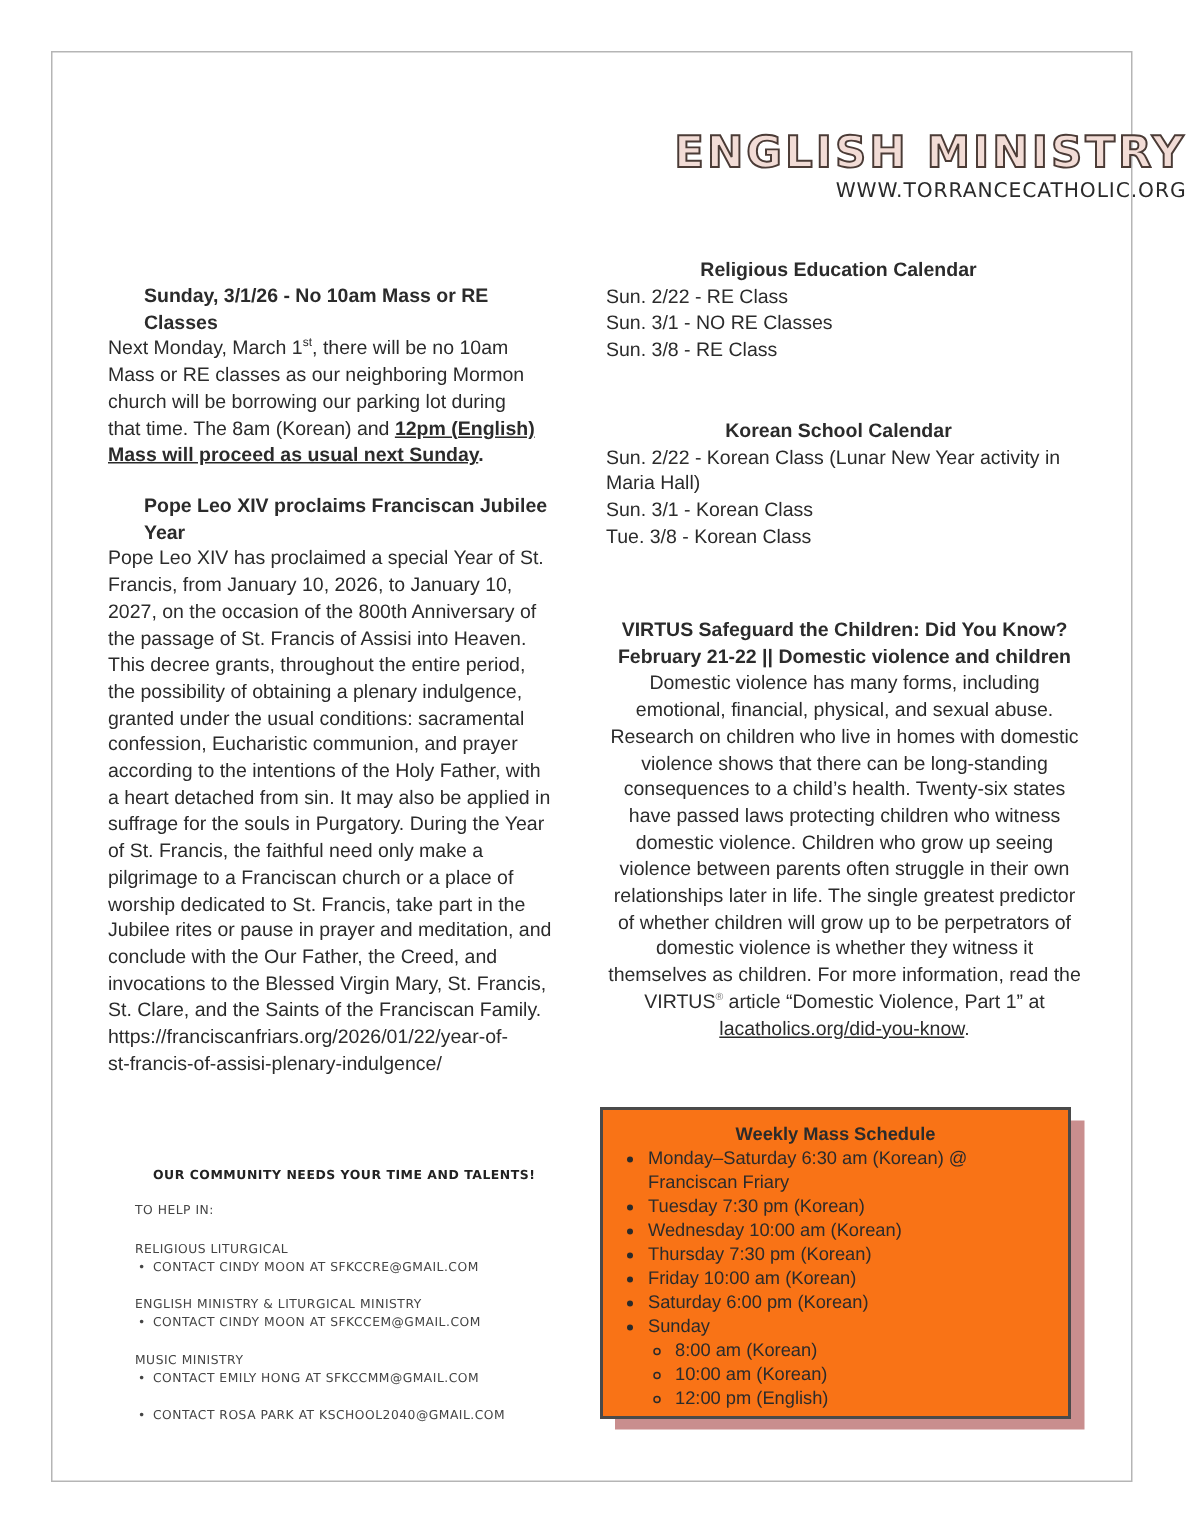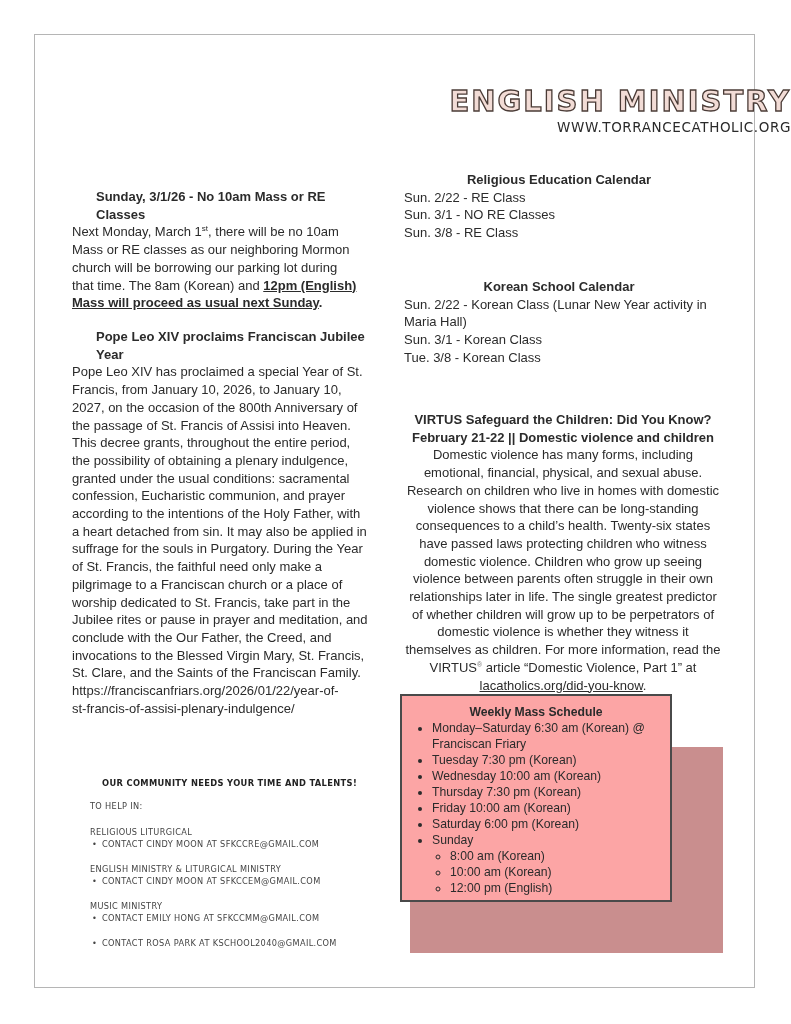--- a/index.html
+++ b/index.html
@@ -33,22 +33,22 @@
                letter-spacing:0.35px; }
   .community .c-head { font-weight:bold; color:#222; font-size:8.3px; margin-left:12px; margin-bottom:13px; }
   .community .c-sub { margin-bottom:15px; }
   .community .c-group { margin-bottom:13px; }
   .community .c-group .g-title { line-height:12px; }
   .community .c-group ul { margin:0; padding-left:12px; list-style:none; }
   .community .c-group li { line-height:12px; position:relative; }
   .community .c-group li::before { content:"•"; position:absolute; left:-10px; }
 
   .mass-shadow { position:absolute; left:410px; top:747px; width:313px; height:206px; background:#c98e8e; }
-  .mass-box { position:absolute; left:400px; top:694px; width:272px; height:208px;
-              background:#fca5a5; border:2px solid #4a4a4a; box-sizing:border-box;
+  .mass-box { position:absolute; left:400px; top:738px; width:314px; height:208px;
+              background:#f97316; border:2px solid #4a4a4a; box-sizing:border-box;
               font-size:12.2px; line-height:16px; color:#2b2b2b; padding:8px 10px 0 10px; }
   .mass-box .m-head { font-weight:bold; text-align:center; margin-bottom:0px; }
   .mass-box ul { margin:0; padding-left:20px; }
   .mass-box ul.top > li { list-style:disc; }
   .mass-box ul.sub { padding-left:18px; }
   .mass-box ul.sub > li { list-style:circle; }
 </style>
 </head>
 <body>
 

